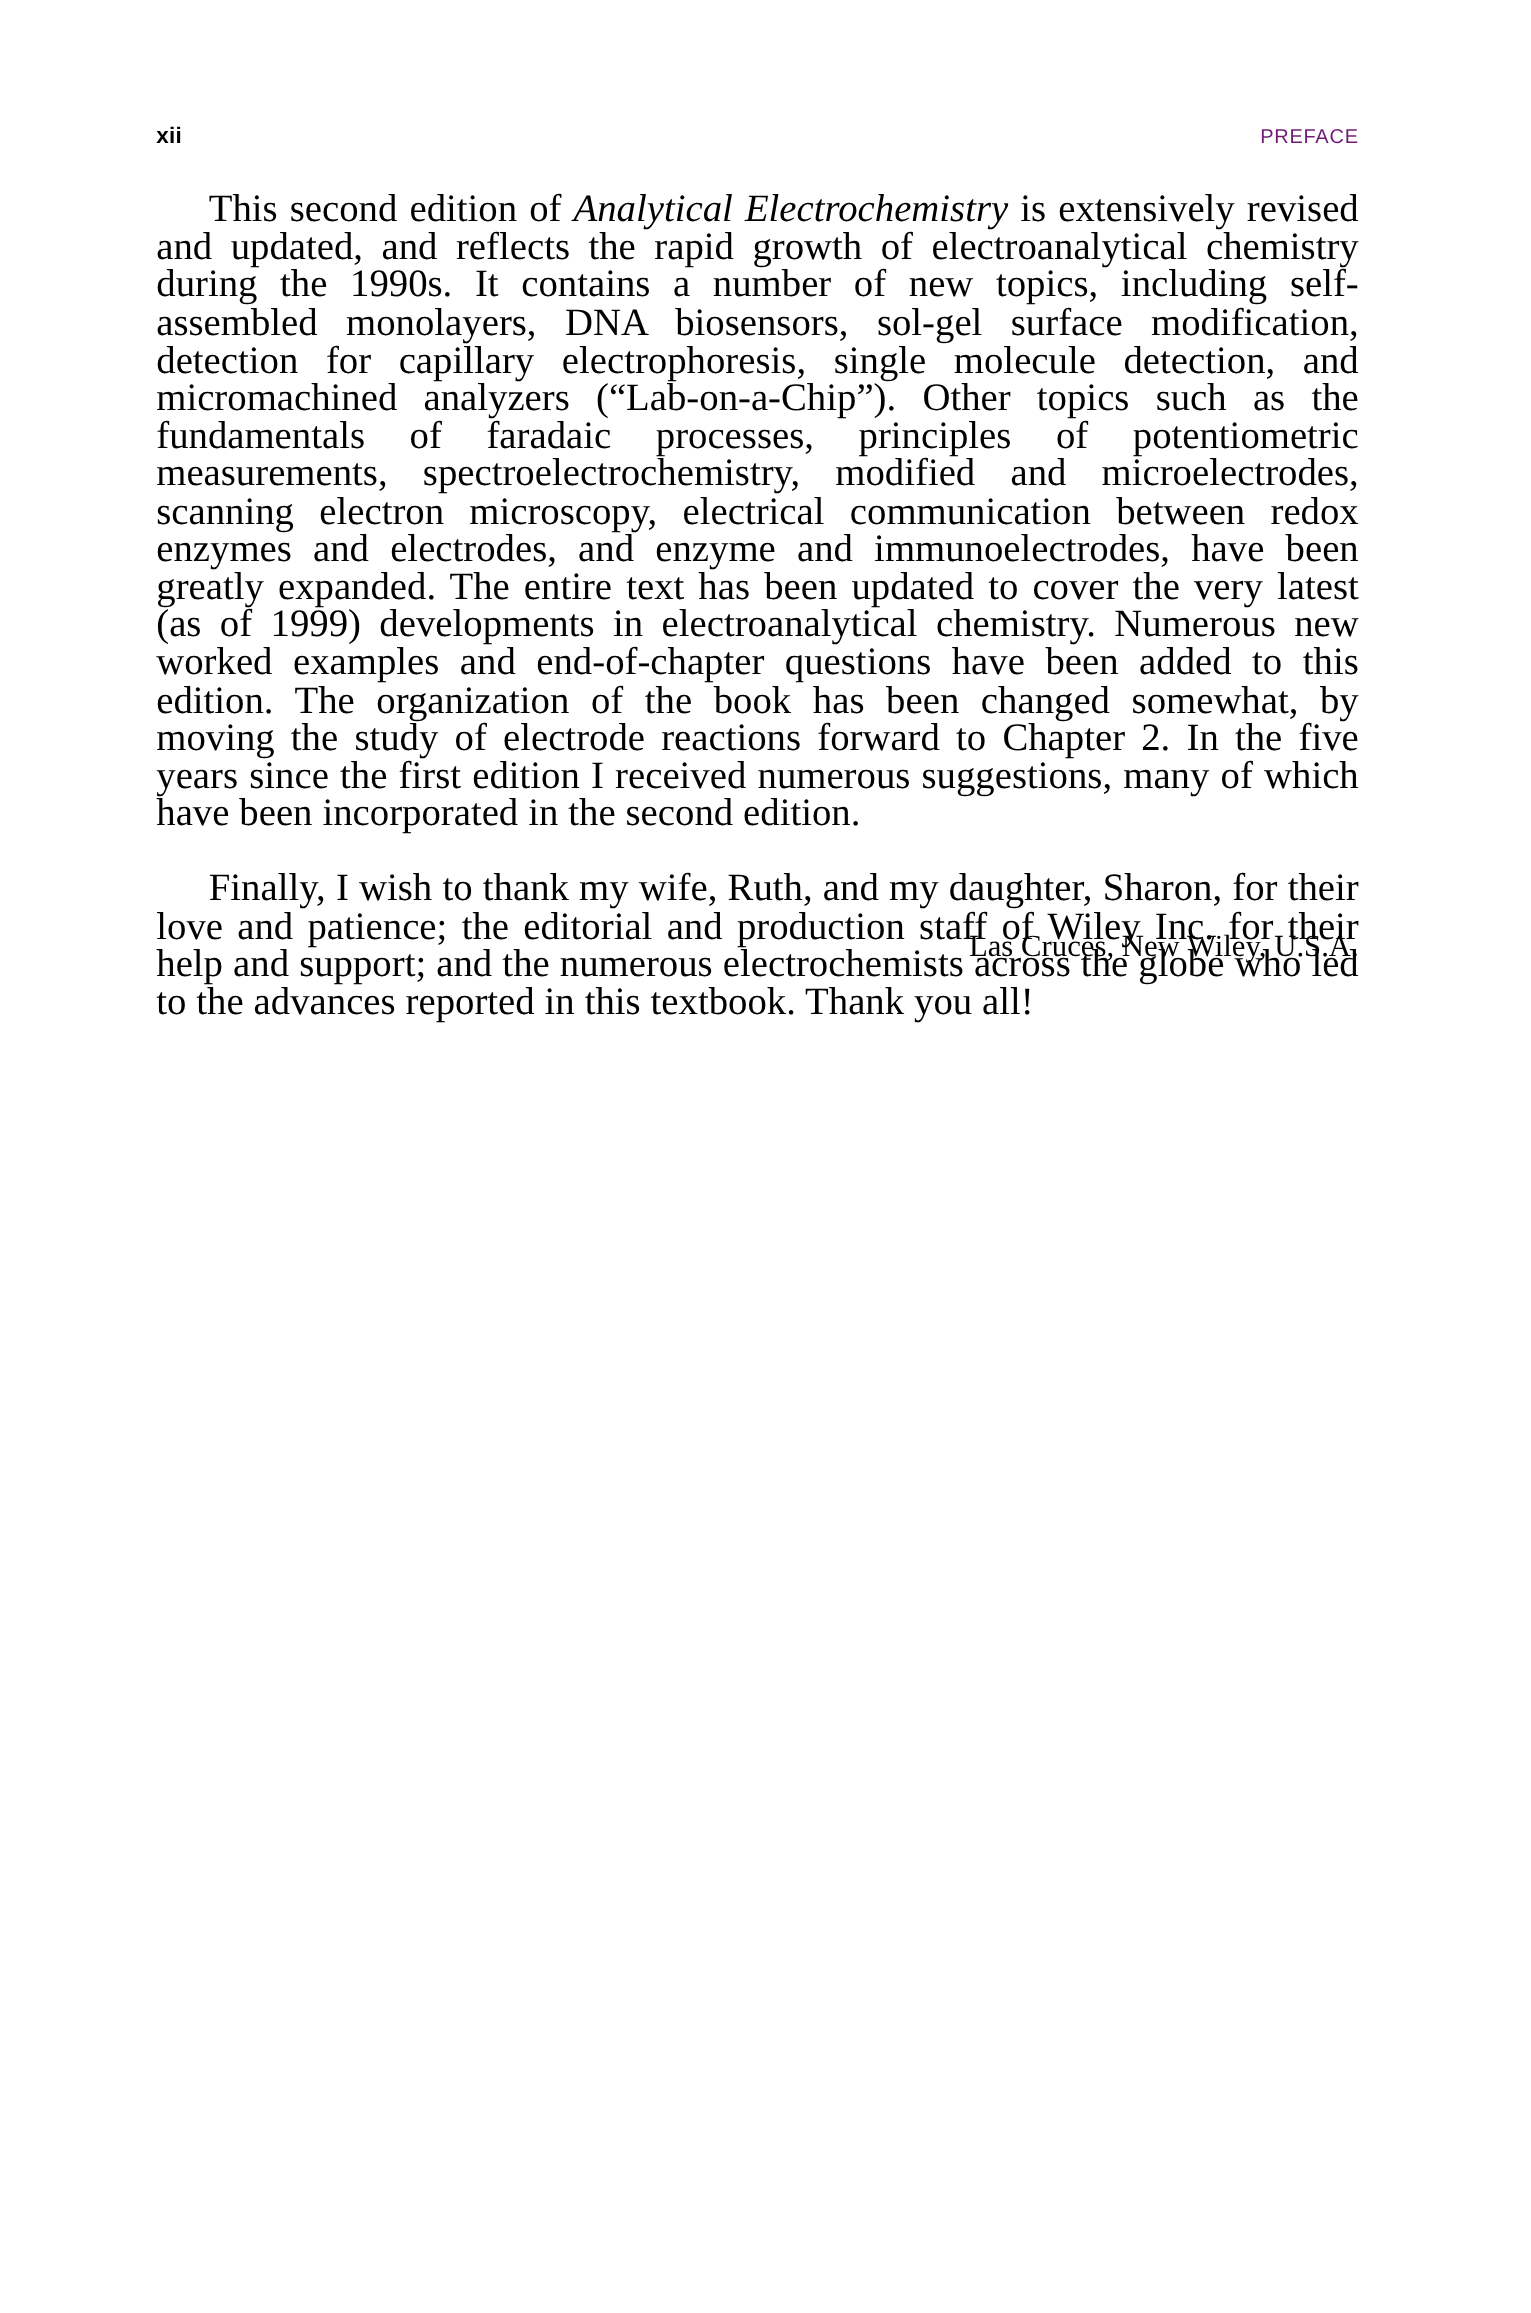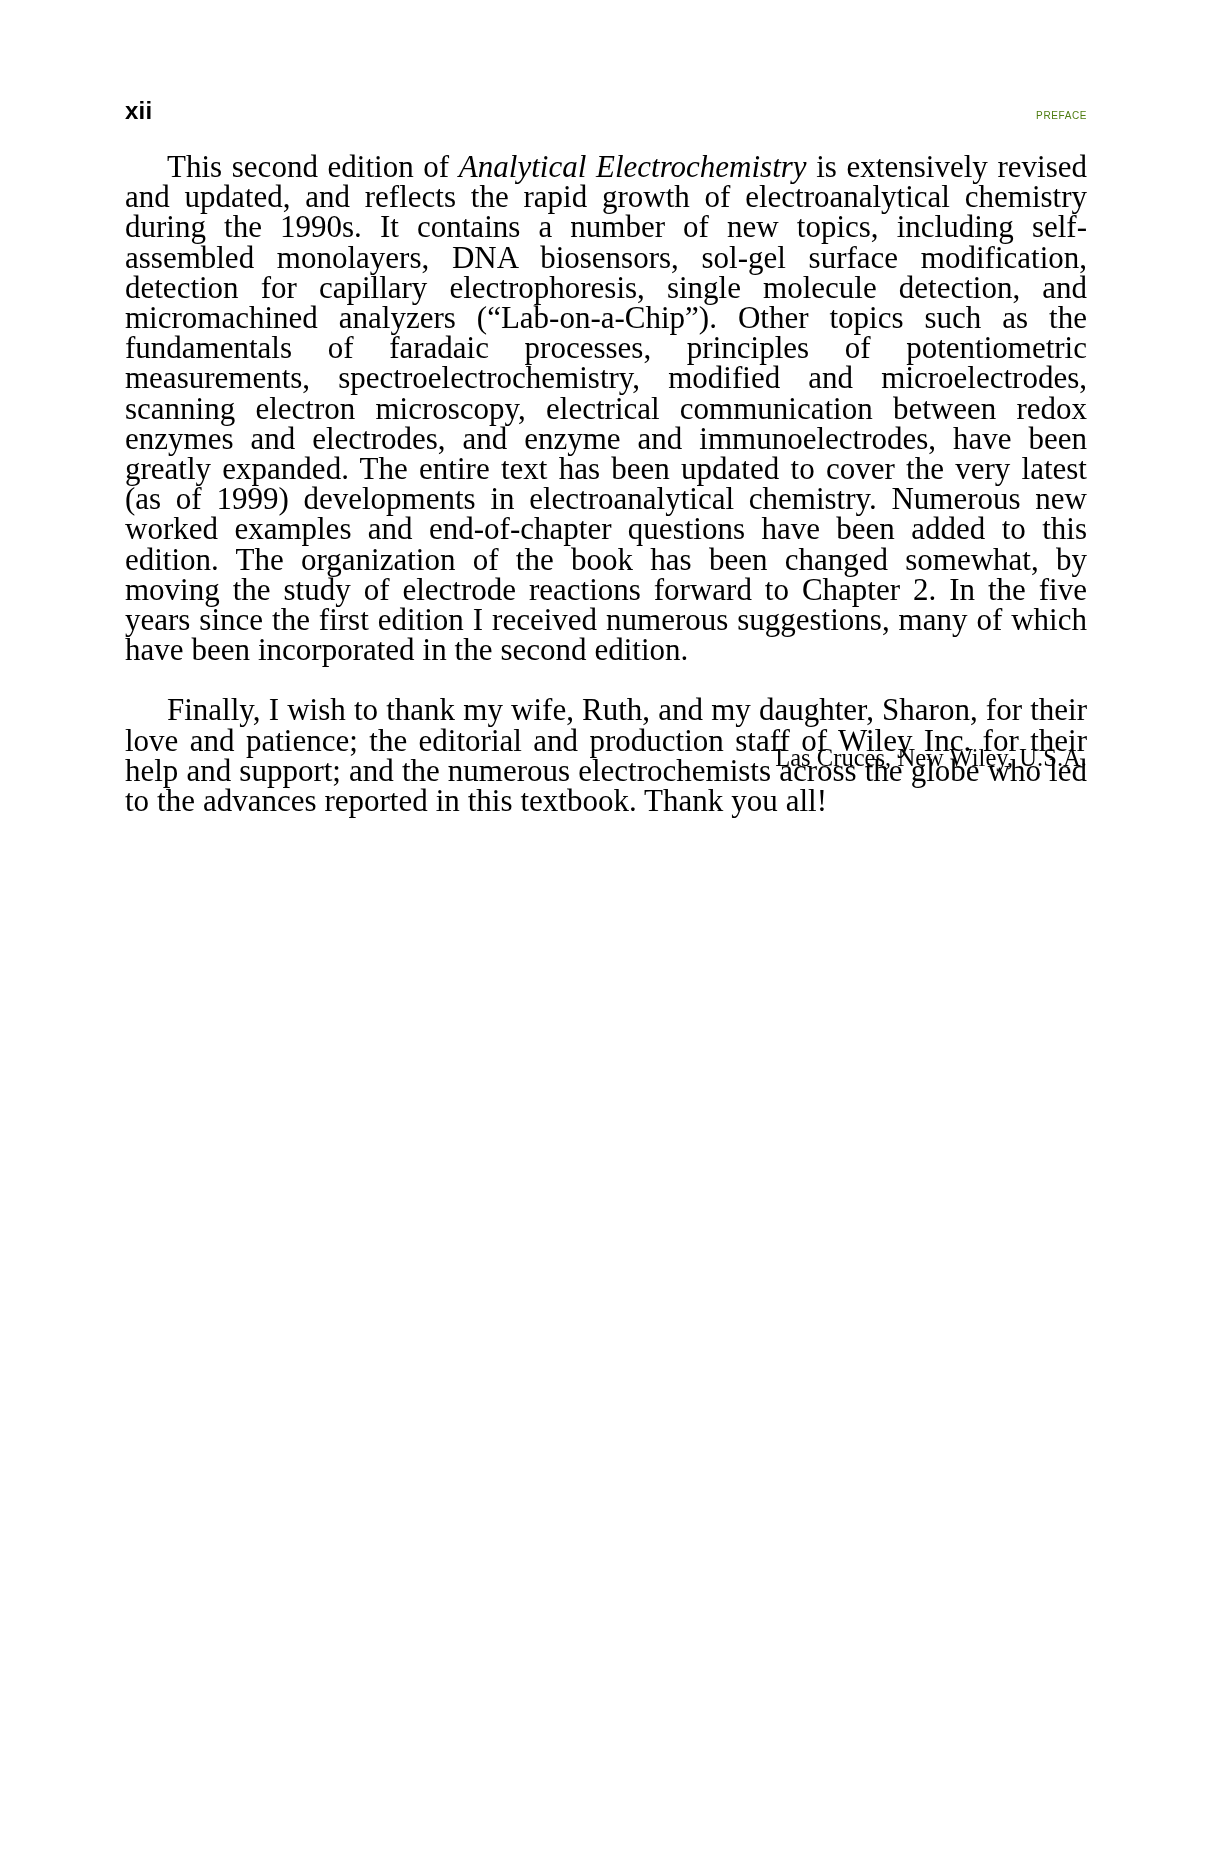--- a/index.html
+++ b/index.html
@@ -27,30 +27,30 @@
     right: 138px;
     top: 99px;
     height: 28px;
     display: flex;
     align-items: baseline;
     justify-content: space-between;
   }
   .folio {
     font-family: "Liberation Sans", "DejaVu Sans", sans-serif;
     font-weight: bold;
-    font-size: 24px;
+    font-size: 18px;
     letter-spacing: 0.2px;
     color: #000;
     line-height: 1;
   }
   .head-title {
     font-family: "Liberation Sans", "DejaVu Sans", sans-serif;
-    font-size: 10px;
+    font-size: 16px;
     letter-spacing: 0.6px;
-    color: #4d7c0f;
+    color: #701a75;
     line-height: 1;
   }
   
   .textblock {
     position: absolute;
     left: 125px;
     width: 962px;
     top: 152px;
   }
   p.body {

